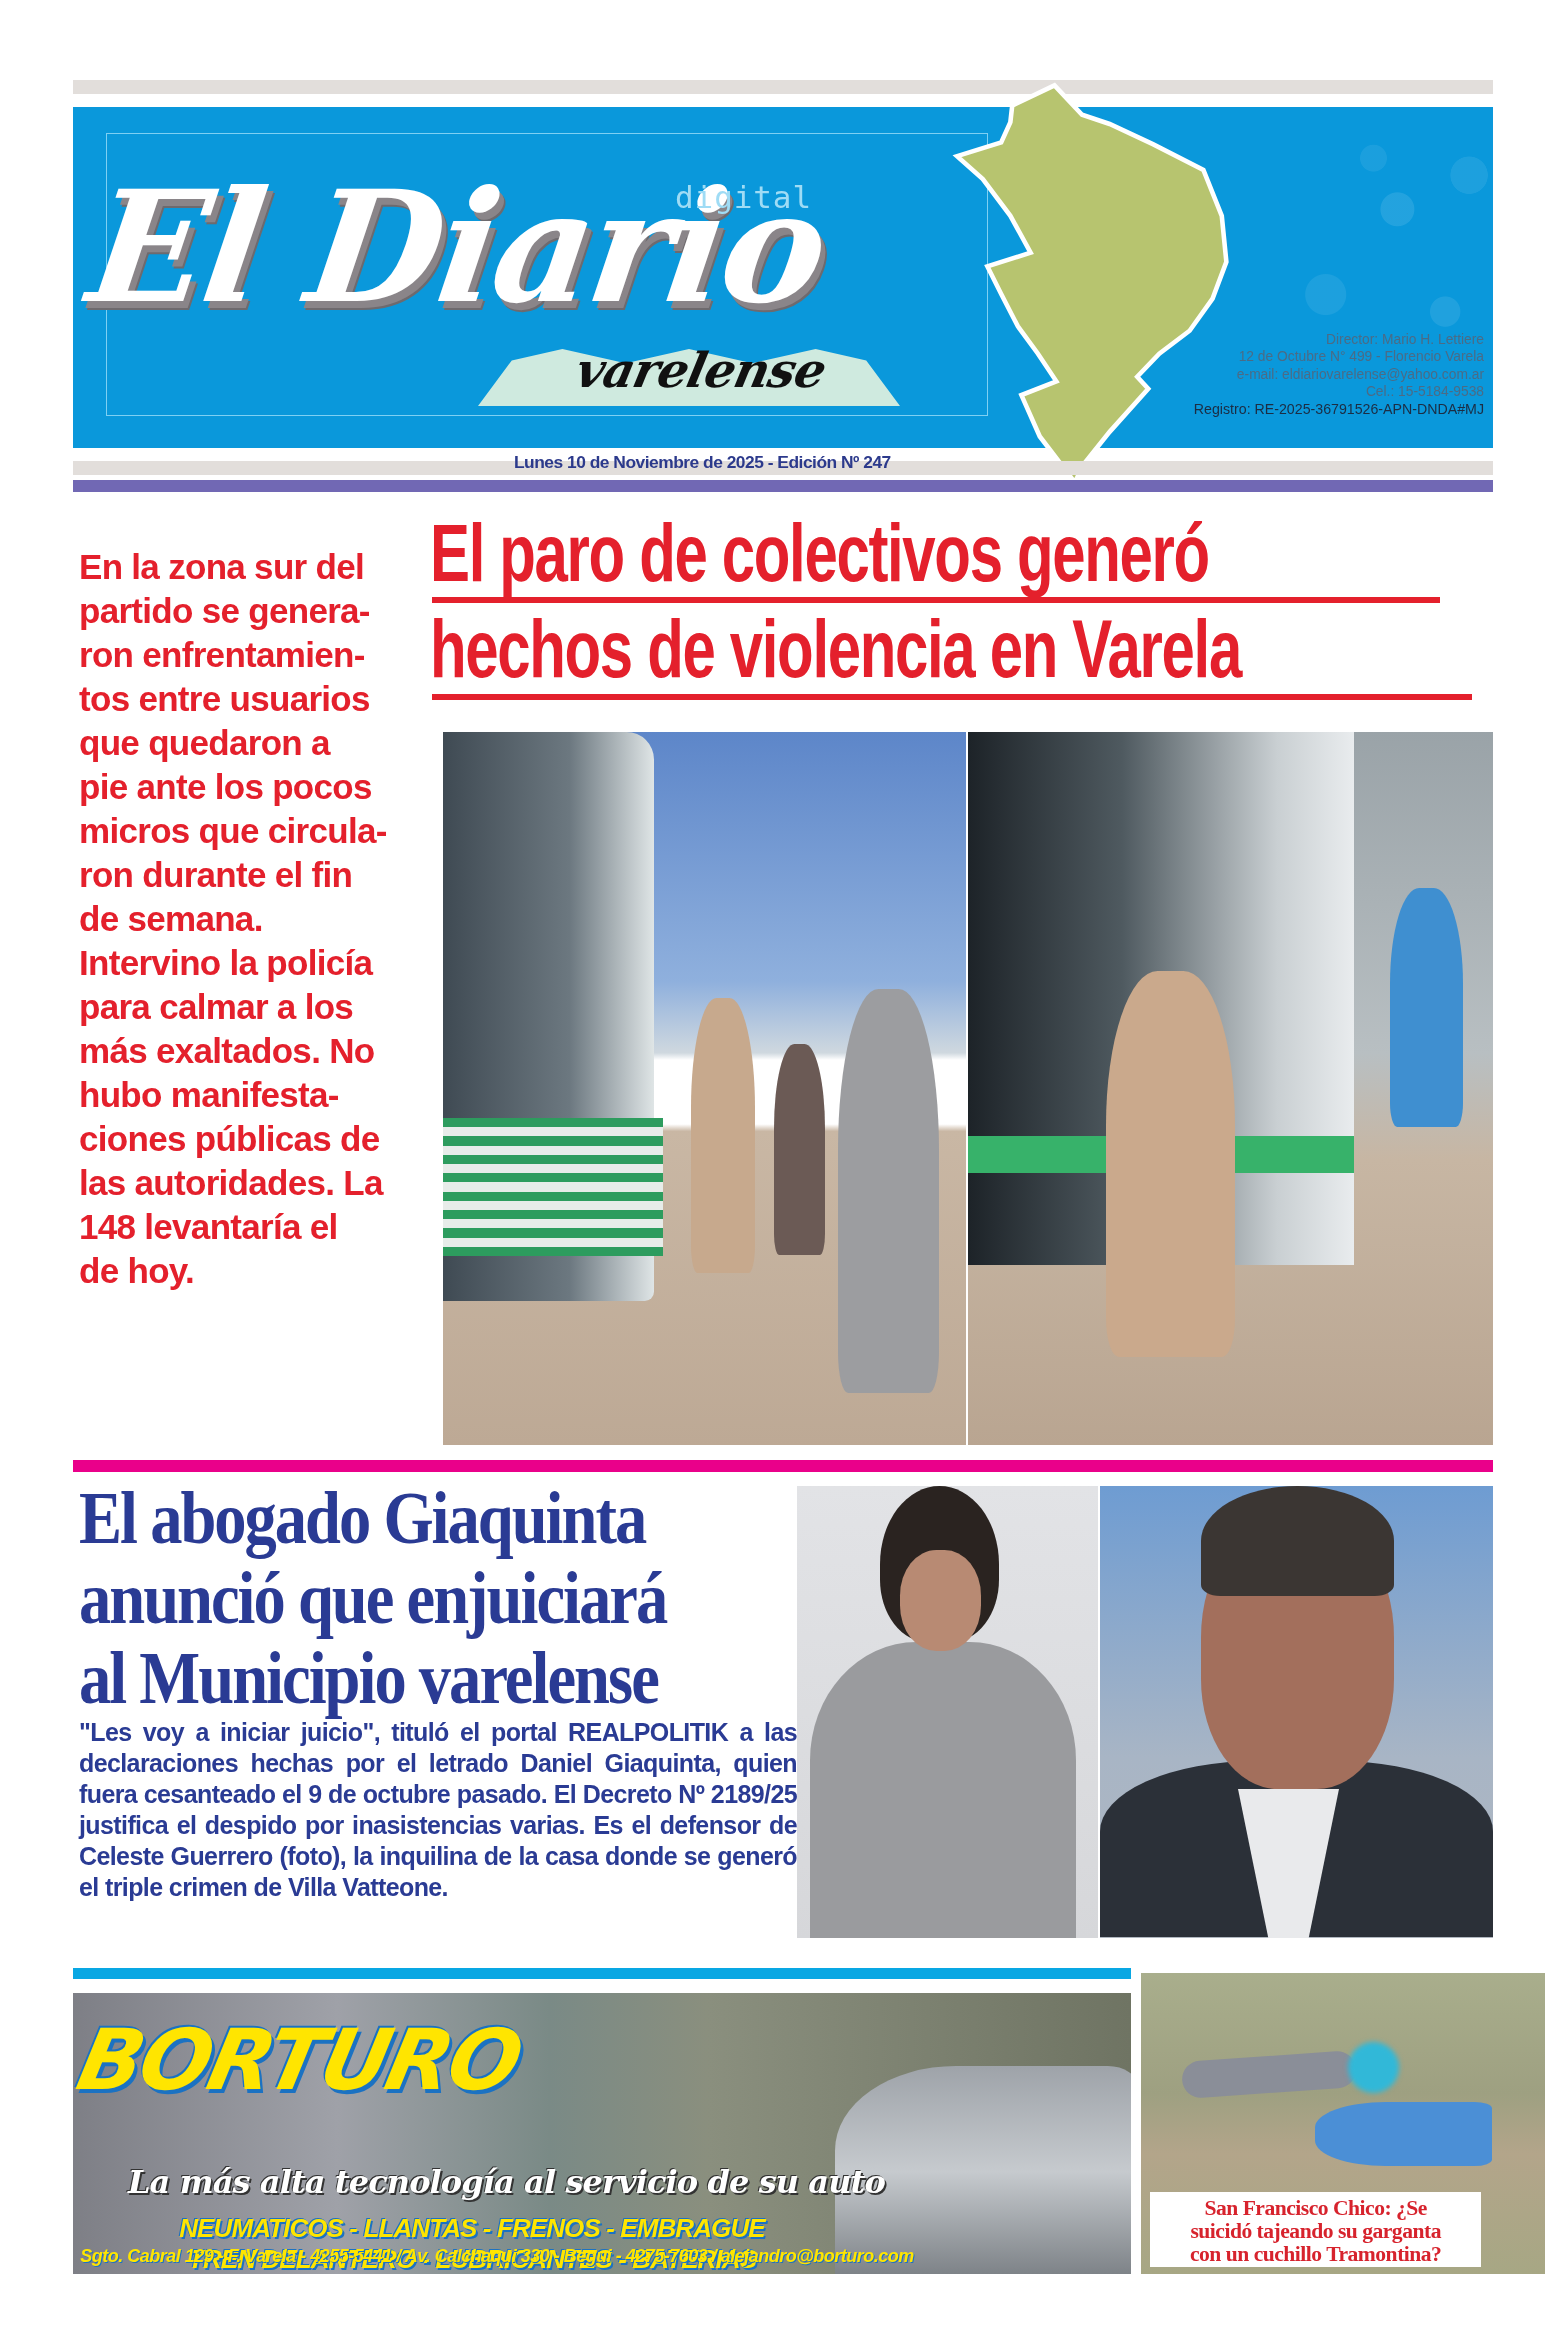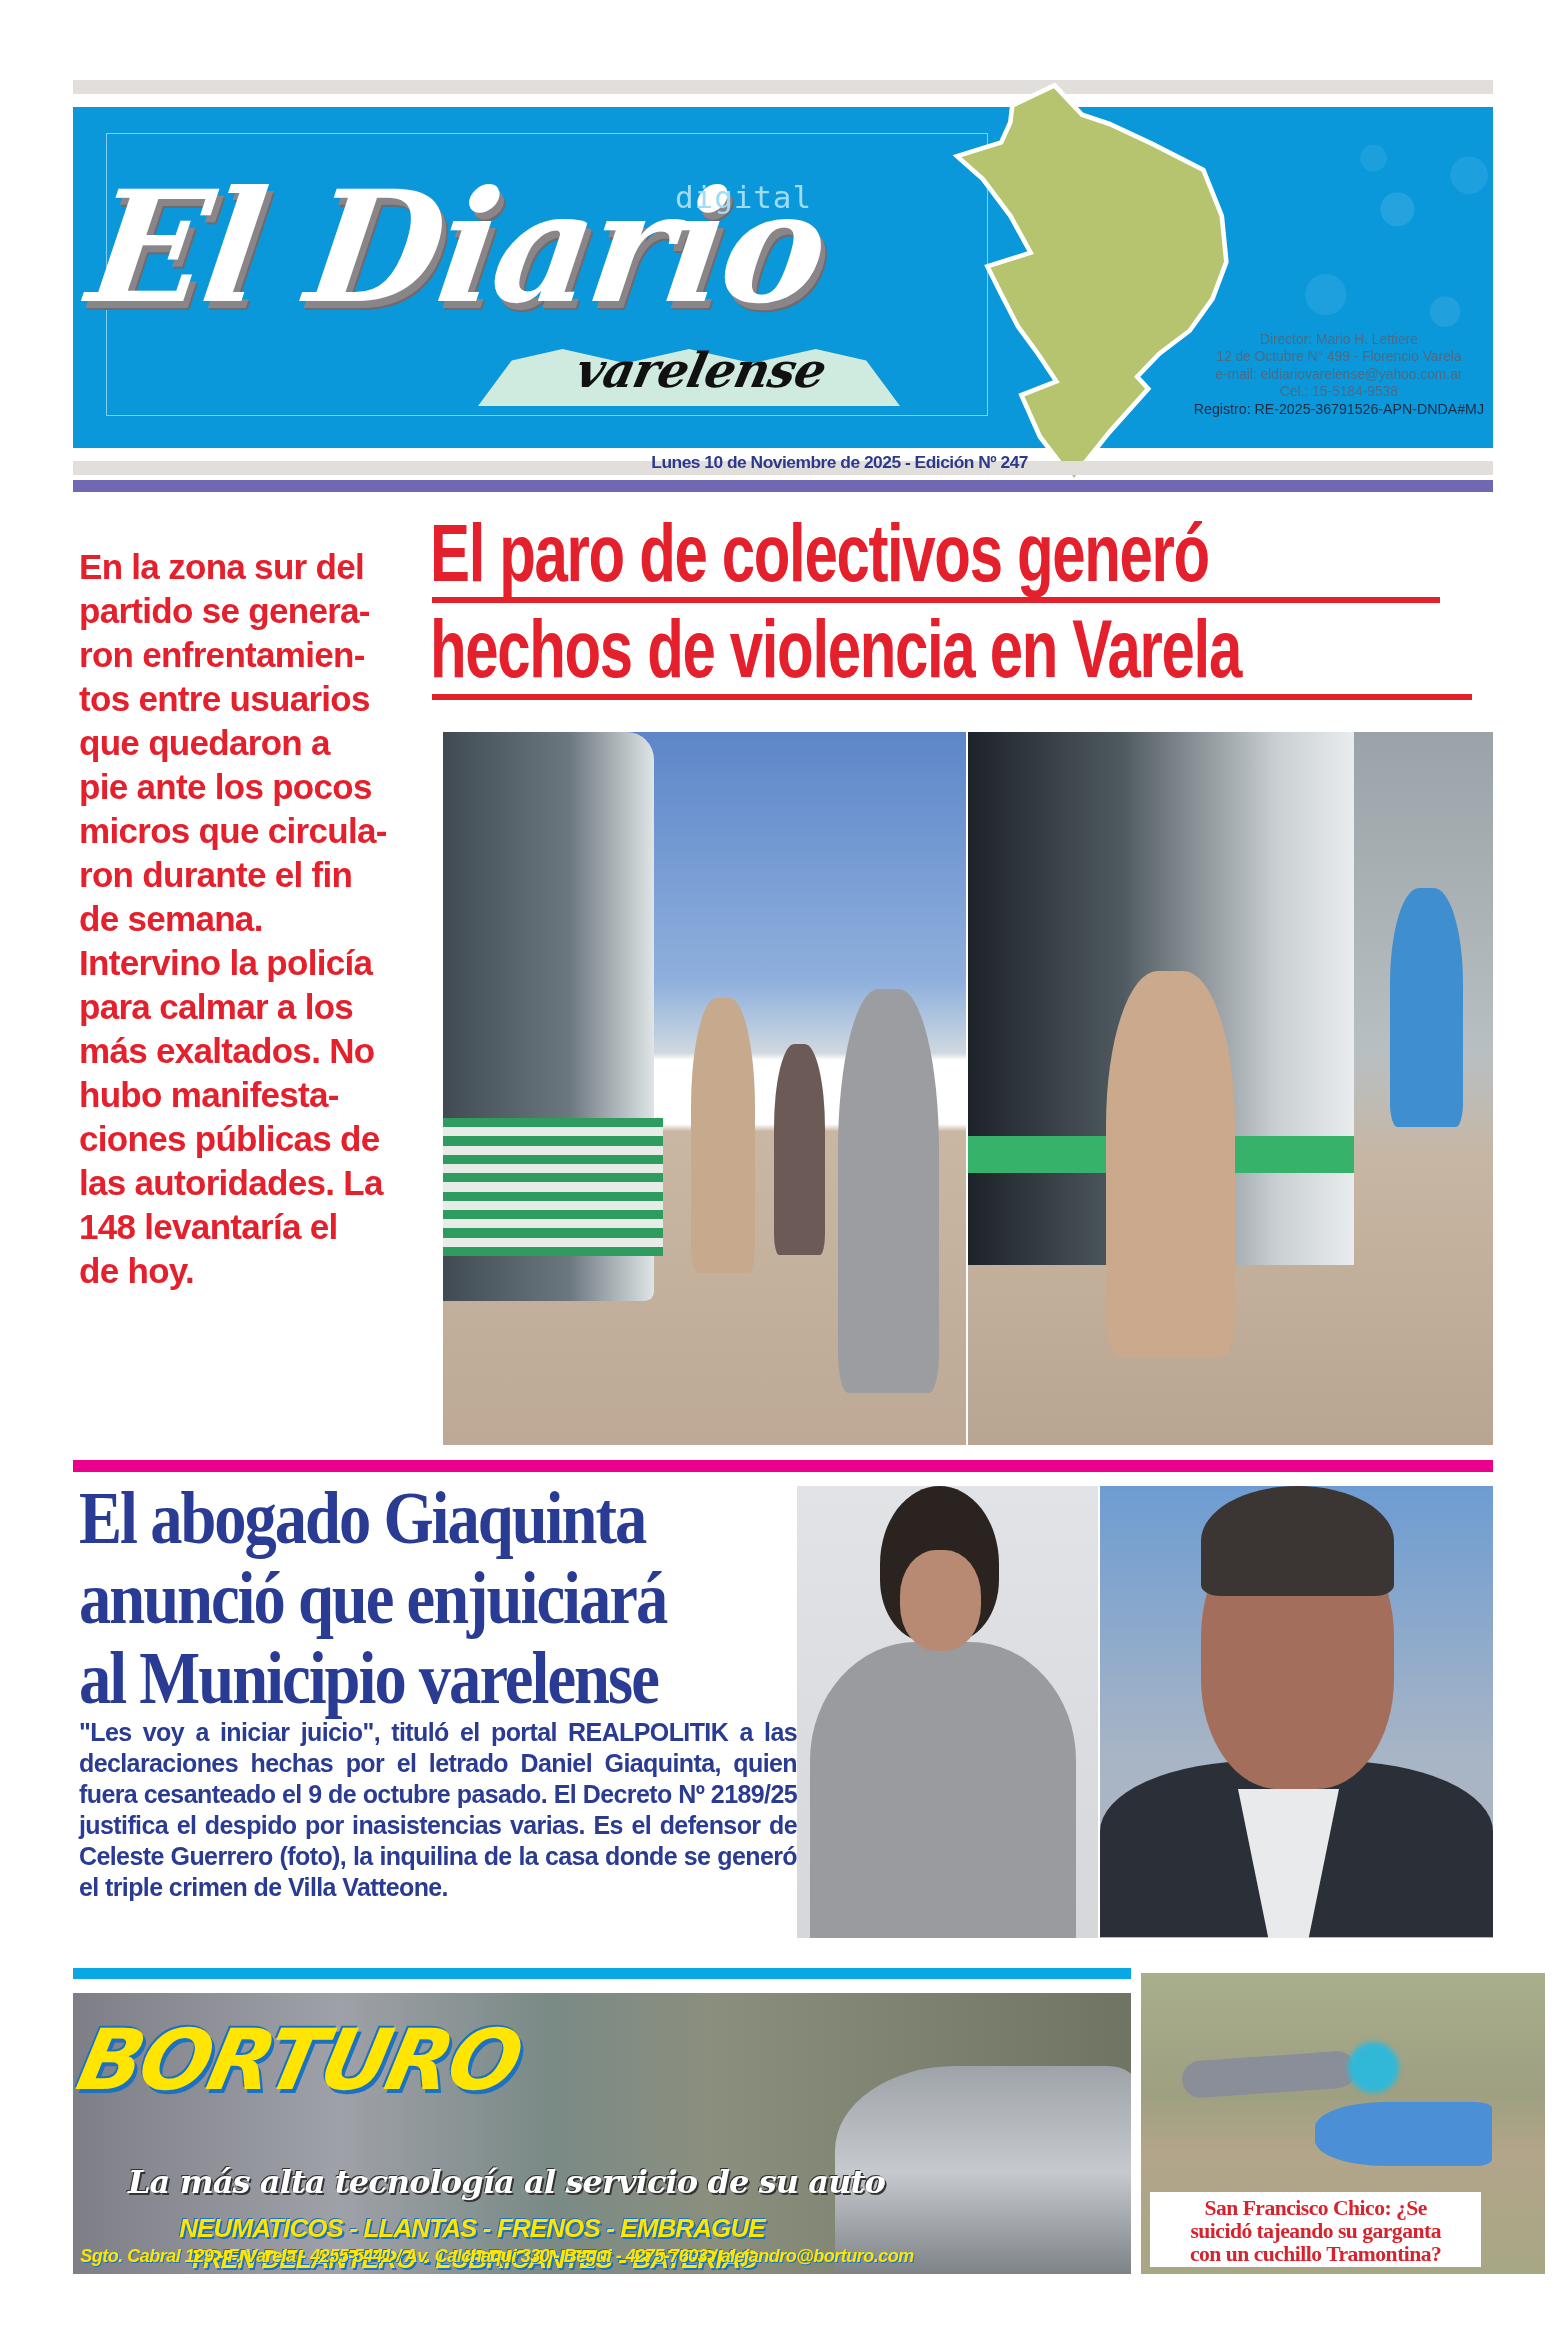--- a/index.html
+++ b/index.html
@@ -21,25 +21,25 @@
   .banner-frame { left:106px; top:133px; width:882px; height:283px; border:1.8px solid #7fd0f3; }
   .logo-digital { left:675px; top:179px; font-family:"DejaVu Sans Mono", monospace; font-size:31px; color:#9fdcf5; letter-spacing:0.9px;text-align:center; }
   .logo-main { left:92px; top:170px; font-family:"DejaVu Serif", serif; font-style:italic; font-weight:bold;
     font-size:154px; color:#ffffff; letter-spacing:-3.7px; line-height:1;
     text-shadow: 5.5px 7.3px 0 #8a8589, 7.3px 9.2px 0 #6e6a6e; transform:skewX(-8deg); }
   .logo-wave { left:478px; top:349px; width:422px; height:57px; background:#cfeadf;
     clip-path: polygon(0 100%, 8% 20%, 20% 0, 35% 25%, 50% 0, 65% 25%, 80% 0, 92% 20%, 100% 100%); }
   .logo-sub { left:577px; top:342px; font-family:"DejaVu Serif", serif; font-style:italic; font-weight:bold;
     font-size:48px; color:#111111; transform:skewX(-12deg); letter-spacing:-0.9px; }
   .map { left:946px; top:78px; width:285px; height:409px; }
-  .masthead-info { right:84px; top:331px; text-align:center; font-size:13.8px; line-height:17.4px; color:#4b6b86; }
+  .masthead-info { right:84px; top:331px; text-align:right; font-size:13.8px; line-height:17.4px; color:#4b6b86; }
   .masthead-info .reg { color:#1c2d44; font-size:14.2px; }
 
   .bar-gray-2 { left:73px; top:461px; width:1420px; height:13.8px; background:#e2dedb; }
-  .edition { left:514px; top:452px; width:514px; text-align:right; font-size:17.4px; font-weight:bold; color:#2c3a8c; letter-spacing:-0.5px; font-family:"Liberation Sans Narrow","Liberation Sans", sans-serif; }
+  .edition { left:514px; top:452px; width:514px; text-align:left; font-size:17.4px; font-weight:bold; color:#2c3a8c; letter-spacing:-0.5px; font-family:"Liberation Sans Narrow","Liberation Sans", sans-serif; }
   .bar-purple { left:73px; top:480px; width:1420px; height:12px; background:#7168b4; }
 
   
   .lead-summary { left:79px; top:514px; width:349px; font-size:35px; line-height:44px; font-weight:bold; color:#e4202c; letter-spacing:-0.7px;margin-top:31px; }
   .lead-headline { left:430px; top:505px; width:1065px; }
   .lead-headline .line { display:block; font-size:81px; line-height:96px; font-weight:bold; color:#e4202c;
     transform:scaleX(0.74); transform-origin:left center; letter-spacing:-1.8px; white-space:nowrap;
     border-bottom:0; }
   .lead-headline .ul1 { position:absolute; left:1.8px; top:92px; width:1008px; height:6.4px; background:#e4202c; }
   .lead-headline .ul2 { position:absolute; left:1.8px; top:189px; width:1040px; height:6.4px; background:#e4202c; }

